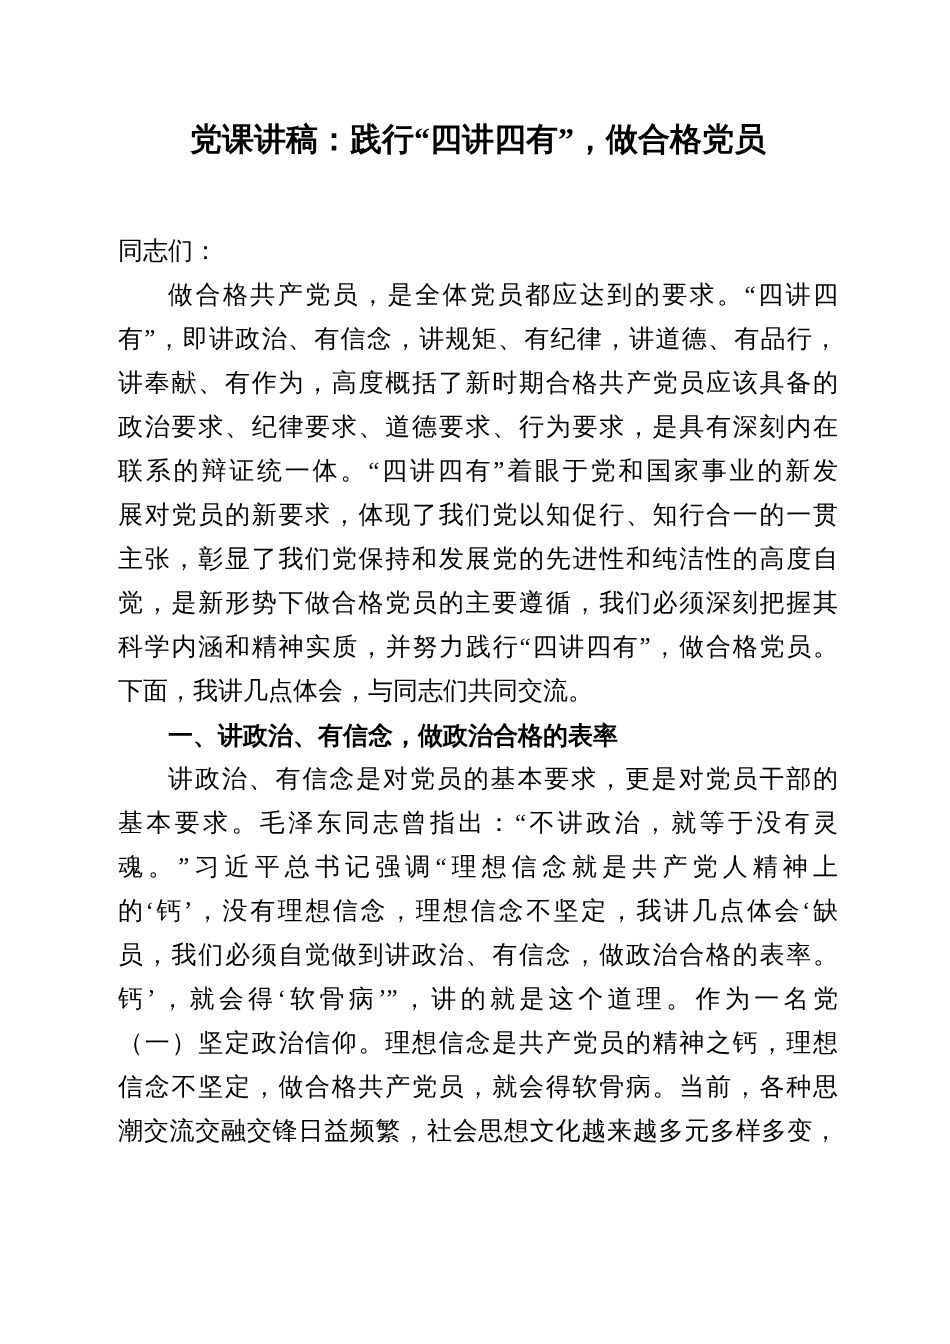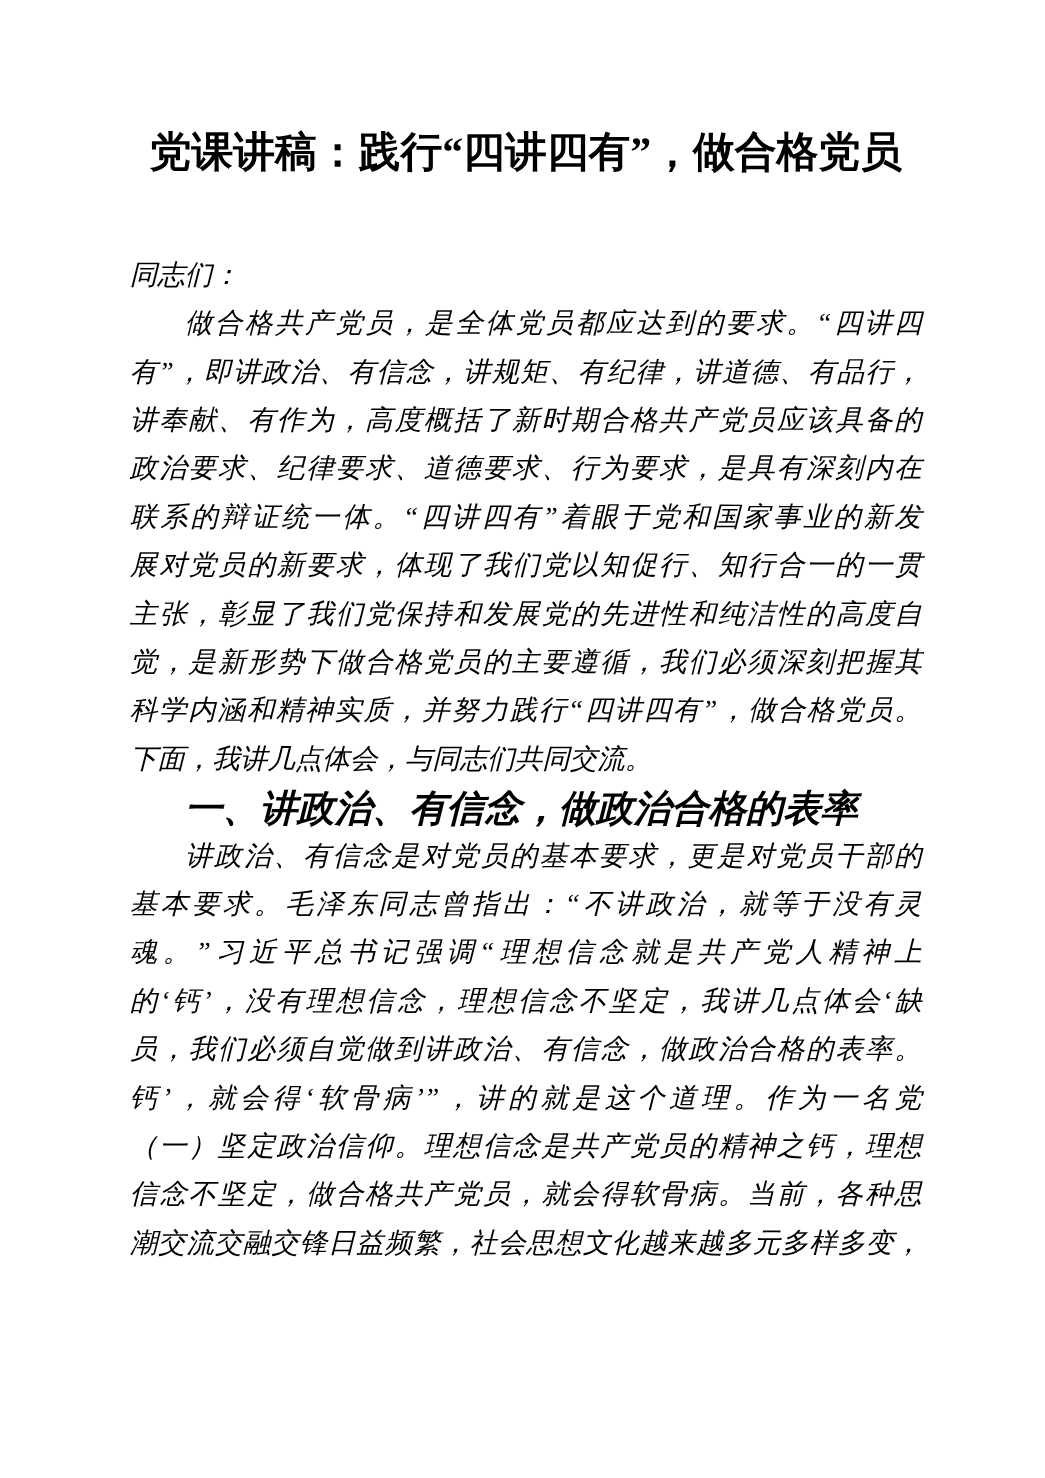--- a/index.html
+++ b/index.html
@@ -14,42 +14,42 @@
   .page {
     box-sizing: border-box;
     width: 950px;
     height: 1344px;
     padding: 116px 112px 0 118px;
     background: #ffffff;
     overflow: hidden;
   }
   .title {
     margin: 0;
-    font-size: 38px;
+    font-size: 32px;
     line-height: 46px;
     font-weight: bold;
     text-align: center;
     white-space: nowrap;
     font-family: "Liberation Serif", "DejaVu Serif", serif;
   }
-  .content { margin-top: 67px; font-style: italic; }
+  .content { margin-top: 67px; }
   .salutation,
   .line {
     font-size: 25px;
     line-height: 44px;
     text-align: left;
   }
   .line.stretch {
     text-align: justify;
     text-align-last: justify;
     text-justify: inter-character;
   }
   .line.first { text-indent: 50px; }
   .heading {
-    font-size: 34px;
+    font-size: 25px;
     line-height: 44px;
     font-weight: bold;
     text-indent: 50px;
     font-family: "Liberation Sans", "DejaVu Sans", sans-serif;
   }
   .paragraph { margin: 0; }
 </style>
 </head>
 <body>
 

